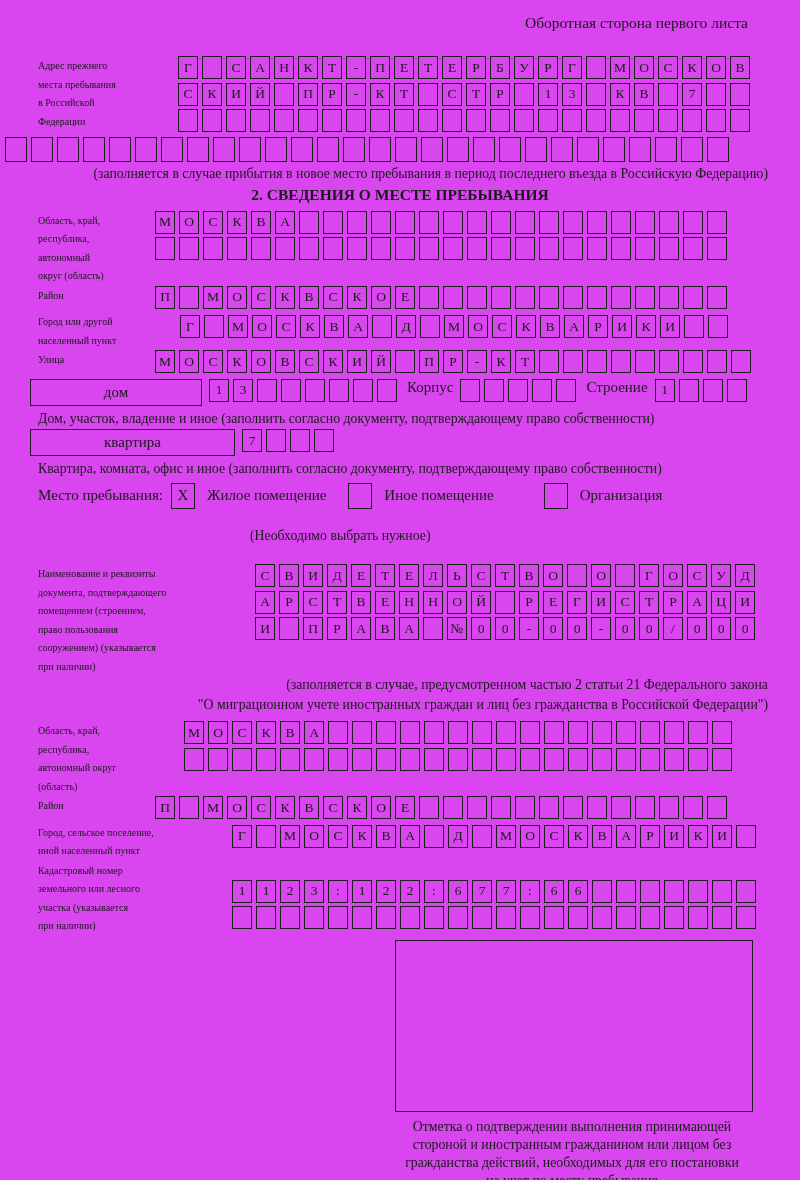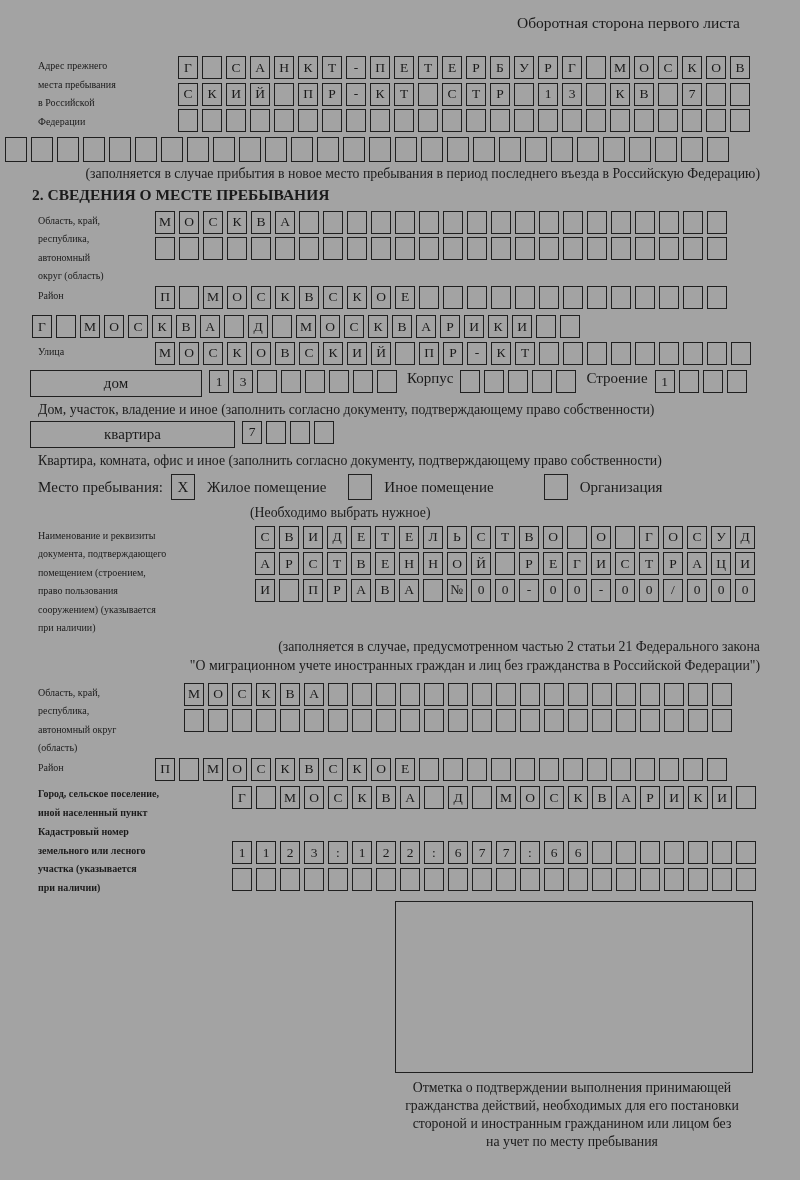--- a/index.html
+++ b/index.html
@@ -4,69 +4,69 @@
 <style>
   * { box-sizing: border-box; margin: 0; padding: 0; }
   html, body { background: #ffffff; }
   body {
     width: 800px;
     font-family: "Liberation Serif", "DejaVu Serif", serif;
     color: #1a1a1a;
   }
   .page {
     width: 800px; height: 1180px;
-    padding: 14px 40px 0 32px;
+    padding: 14px 32px 0 32px;
     overflow: hidden;
-    background: #a3a3a3;
+    background: #d946ef;
     position: relative;
   }
   .header { text-align: right; font-size: 15.5px; padding-right: 20px; margin-bottom: 24px; }
 
   .frow { display: flex; align-items: flex-start; }
   .flabel { font-size: 10px; line-height: 18.5px; flex-shrink: 0; padding-left: 6px; padding-top: 1px; }
   .w146 { width: 146px; }
   .w123 { width: 123px; }
   .w148 { width: 148px; }
   .w152 { width: 152px; }
-  .w200l { width: 200px; font-weight: bold; }
+  .w200l { width: 200px; }
   .w223 { width: 223px; }
 
   .boxes { display: flex; gap: 4px; margin-bottom: 3.5px; }
   .cell {
     width: 20px; height: 23px; flex-shrink: 0;
     border: 1.5px solid #1f1f1f;
     display: flex; align-items: center; justify-content: center;
     font-size: 13.5px; line-height: 1;
   }
   .fullrow { margin-left: -27px; margin-top: 1px; }
   .fullrow .cell { width: 22px; height: 25px; }
 
   .note { font-size: 13.8px; line-height: 17.5px; padding-left: 6px; margin-bottom: 2px; }
   .center { text-align: right; padding-left: 0; }
-  .sec-title { font-weight: bold; font-size: 15.5px; text-align: left; margin: 3px 0 7px 0; }
+  .sec-title { font-weight: bold; font-size: 15.5px; text-align: center; margin: 3px 0 7px 0; }
   .fact-title { font-weight: bold; font-size: 15.5px; text-align: center; margin: 10px 0 12px 0; }
 
   .domrow { display: flex; align-items: flex-start; margin: 2px 0 4px 0; }
   .wide-box {
     border: 1.5px solid #1f1f1f; height: 27px;
     display: flex; align-items: center; justify-content: center;
     font-size: 15px; margin-left: -2px; margin-right: 7px; flex-shrink: 0;
   }
   .wb170 { width: 172px; }
   .wb200 { width: 205px; }
   .inline-label { font-size: 15px; margin: 0 7px 0 10px; white-space: nowrap; }
   .domrow .boxes { margin-bottom: 0; }
 
-  .stayrow { display: flex; align-items: center; margin: 5px 0 4px 0; padding-left: 6px; font-size: 15px; text-align: right; }
+  .stayrow { display: flex; align-items: center; margin: 5px 0 18px 0; padding-left: 6px; font-size: 15px; text-align: right; }
   .cb {
     width: 24px; height: 26px; border: 1.8px solid #1f1f1f; flex-shrink: 0;
     display: inline-flex; align-items: center; justify-content: center;
     font-size: 15px;
   }
-  .stay-note { margin-left: 212px; margin-bottom: 4px; }
+  .stay-note { margin-left: 212px; margin-bottom: 20px; }
 
   .gap8 { margin-right: 8px; } .gap12 { margin-left: 12px; }
   .gap20 { margin-right: 22px; } .gap28 { margin-left: 28px; }
 
   .mt4 { margin-top: 4px; }
   .stamp-box {
     margin-left: 363px; margin-top: 4px;
     width: 358px; height: 172px;
     border: 1.8px solid #1f1f1f;
   }
@@ -292,20 +292,24 @@
         <span class="cell"></span>
         <span class="cell"></span>
         <span class="cell"></span>
         <span class="cell"></span>
         <span class="cell"></span>
         <span class="cell"></span>
       </div>
   </div>
 
   <div class="frow">
+    <div class="flabel w148">
+      <div>Город или другой</div>
+      <div>населенный пункт</div>
+    </div>
     <div class="boxes" style="margin-top:3px">
         <span class="cell">Г</span>
         <span class="cell"></span>
         <span class="cell">М</span>
         <span class="cell">О</span>
         <span class="cell">С</span>
         <span class="cell">К</span>
         <span class="cell">В</span>
         <span class="cell">А</span>
         <span class="cell"></span>
@@ -671,18 +675,18 @@
           <span class="cell"></span>
           <span class="cell"></span>
           <span class="cell"></span>
         </div>
     </div>
   </div>
 
   <div class="stamp-box"></div>
   <div class="stamp-caption">
     <div>Отметка о подтверждении выполнения принимающей</div>
+    <div>стороной и иностранным гражданином или лицом без</div>
     <div>гражданства действий, необходимых для его постановки</div>
-    <div>стороной и иностранным гражданином или лицом без</div>
     <div>на учет по месту пребывания</div>
   </div>
 
 </div>
 
 </body></html>

